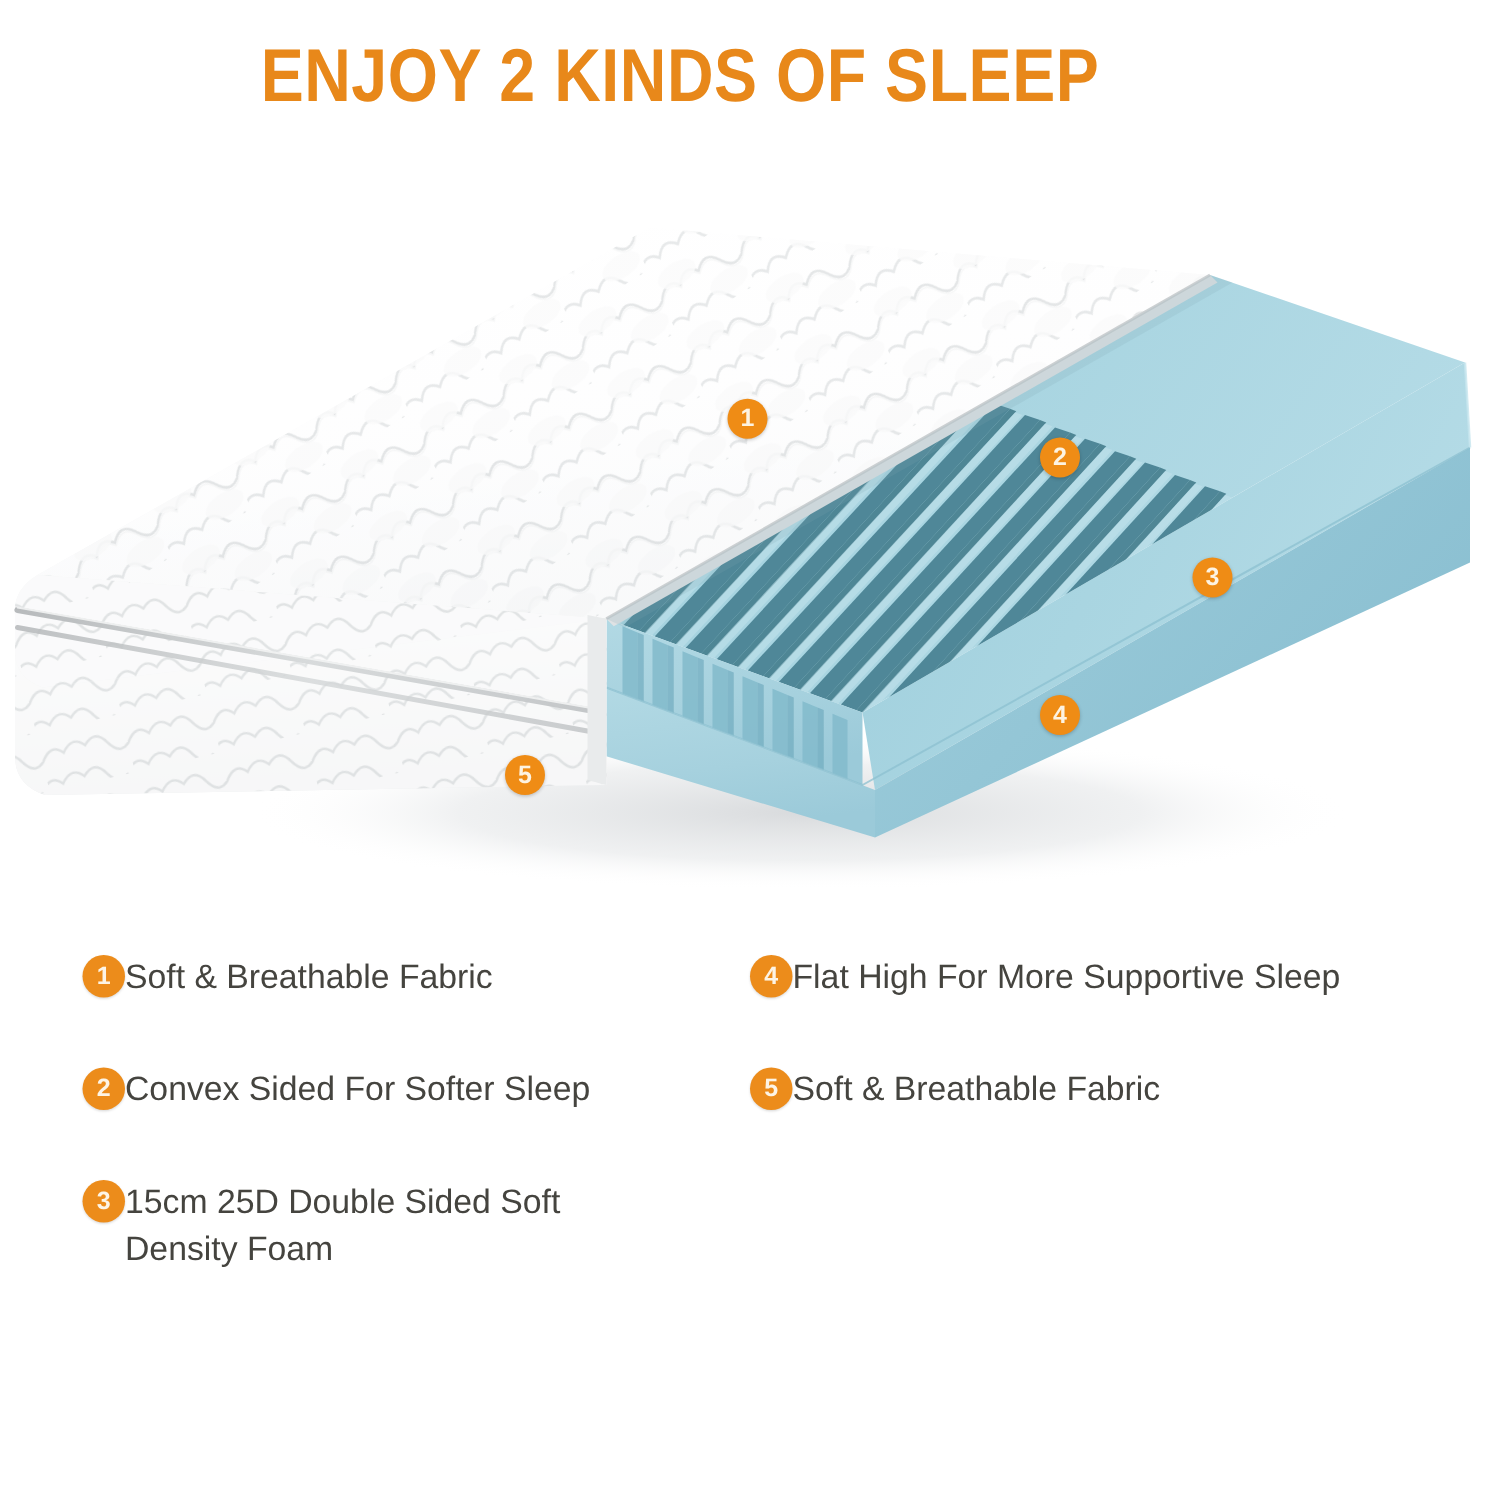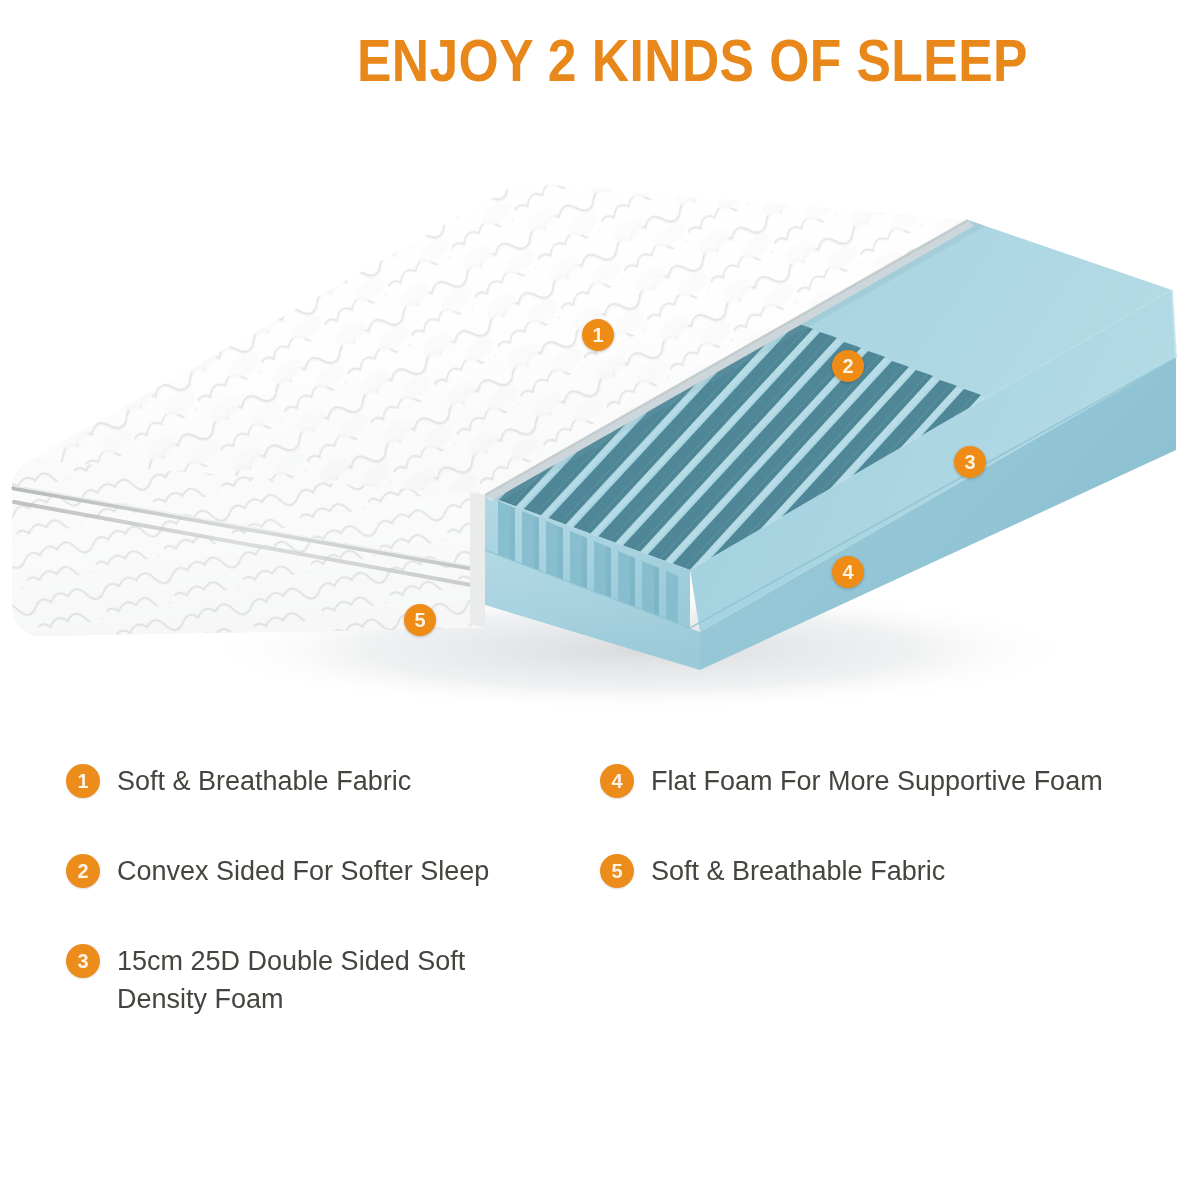--- a/index.html
+++ b/index.html
@@ -12,24 +12,24 @@
     width: 1200px;
     height: 1200px;
     font-family: "Liberation Sans", sans-serif;
     overflow: hidden;
     position: relative;
   }
 
   
   .title-bar {
     position: absolute;
-    left: 16px;
+    left: 0;
     top: 28px;
     width: 1088px;
-    text-align: right;
+    text-align: center;
   }
   .title-bar h1 {
     margin: 0;
     font-family: "Liberation Sans", sans-serif;
     font-size: 60px;
     line-height: 66px;
     font-weight: bold;
     letter-spacing: 0.5px;
     color: #e8881a;
     transform: scaleX(0.86);
@@ -97,21 +97,20 @@
     color: #fdf4e5;
     font-size: 20px;
     font-weight: bold;
     line-height: 34px;
     text-align: center;
     margin-top: 2px;
     box-shadow: 0 1px 2px rgba(0,0,0,0.15);
     user-select: none;
   }
   .legend-text {
-    margin-left: 17px;
     font-family: "Liberation Sans", sans-serif;
     font-size: 27px;
     line-height: 38px;
     color: #45443f;
     max-width: 520px;
   }
 </style>
 </head>
 <body>
 
@@ -341,21 +340,21 @@
     </div>
     <div class="legend-item">
       <div class="legend-badge">3</div>
       <div class="legend-text" style="max-width:420px;">15cm 25D Double Sided Soft Density Foam</div>
     </div>
   </div>
 
   <div class="legend-col right">
     <div class="legend-item">
       <div class="legend-badge">4</div>
-      <div class="legend-text" style="max-width:560px;">Flat Foam For More Supportive Foam</div>
+      <div class="legend-text" style="max-width:560px;">Flat High For More Supportive Sleep</div>
     </div>
     <div class="legend-item">
       <div class="legend-badge">5</div>
       <div class="legend-text">Soft &amp; Breathable Fabric</div>
     </div>
   </div>
 
 </div>
 
 </body></html>

